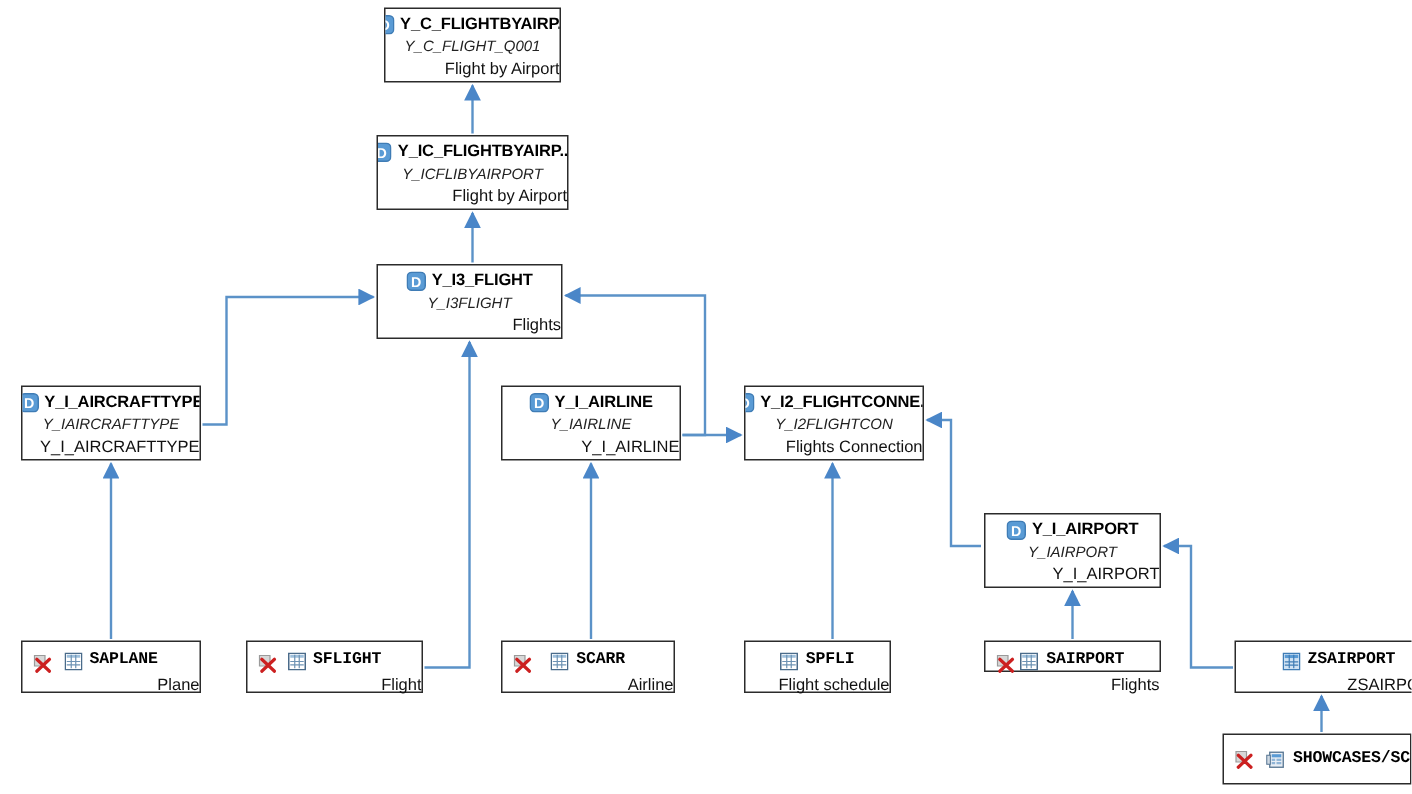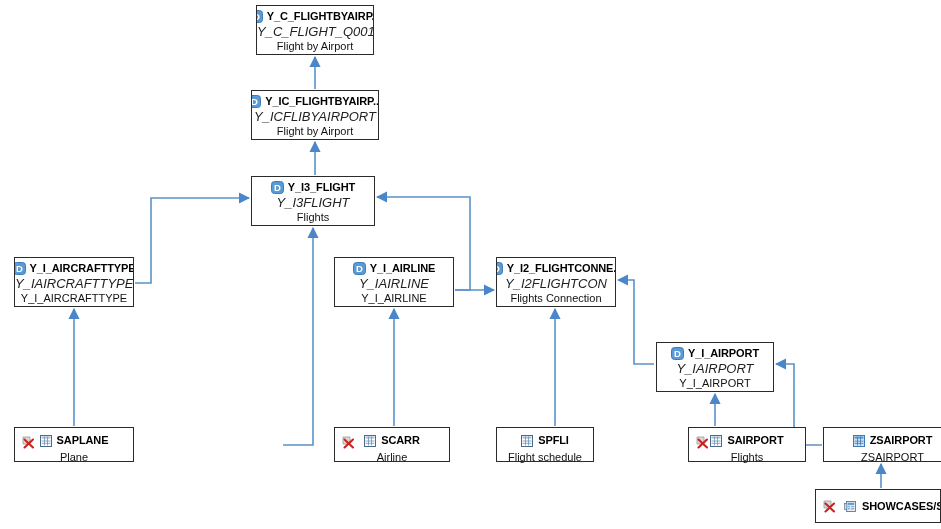--- a/index.html
+++ b/index.html
@@ -34,39 +34,40 @@
     white-space:nowrap;
     overflow:hidden;
   }
   .node .title{
     font-size:11px;
     font-weight:bold;
     color:#000;
     letter-spacing:-0.1px;
   }
   .node .tech{
-    font-size:13px;
+    font-size:10px;
     font-style:italic;
     color:#222;
     line-height:15px;
     white-space:nowrap;
     overflow:hidden;
   }
   .node .desc{
     font-size:11px;
     color:#111;
     line-height:15px;
     white-space:nowrap;
     overflow:hidden;
+    text-align:right;
   }
 
   
   .node.leaf{padding-top:5px;}
   .node.leaf .titleline{gap:5px;}
-  .node.leaf .title{font-size:11px;font-weight:bold;}
+  .node.leaf .title{font-size:11px;font-weight:bold;font-family:Liberation Mono, monospace;}
   .node.leaf .desc{margin-top:2px;}
 
   
   .xbadge{
     position:absolute;
     left:6px;top:6px;
     width:16px;height:16px;
   }
 
   
@@ -228,20 +229,42 @@
           <line x1="7.5" y1="1.5" x2="7.5" y2="10.5" stroke="#6e93b4" stroke-width="0.8"></line>
           <line x1="1.5" y1="6" x2="10.5" y2="6" stroke="#6e93b4" stroke-width="0.8"></line>
           <line x1="1.5" y1="8.3" x2="10.5" y2="8.3" stroke="#6e93b4" stroke-width="0.8"></line>
         </svg>
       </span>
       <span class="title">SAPLANE</span>
     </div>
     <div class="desc">Plane</div>
   </div>
 
+  <div class="node leaf" style="left:164px;top:427px;width:118px;height:35px;">
+    <span class="xbadge">
+      <svg width="16" height="16" viewBox="0 0 16 16">
+        <path d="M2 3 L9 3 L9 10 L2 10 Z" fill="#d8d8d8" stroke="#9a9a9a" stroke-width="0.8"></path>
+        <path d="M3.5 5.5 L12 13.5 M12 5.5 L3.5 13.5" stroke="#cc2020" stroke-width="2.1" stroke-linecap="round"></path>
+      </svg>
+    </span>
+    <div class="titleline">
+      <span class="ico">
+        <svg width="12" height="12" viewBox="0 0 12 12">
+          <rect x="0.5" y="0.5" width="11" height="11" fill="#ffffff" stroke="#4a6b8a" stroke-width="1"></rect>
+          <rect x="1.5" y="1.5" width="9" height="2" fill="#9fc0dc"></rect>
+          <line x1="4.5" y1="1.5" x2="4.5" y2="10.5" stroke="#6e93b4" stroke-width="0.8"></line>
+          <line x1="7.5" y1="1.5" x2="7.5" y2="10.5" stroke="#6e93b4" stroke-width="0.8"></line>
+          <line x1="1.5" y1="6" x2="10.5" y2="6" stroke="#6e93b4" stroke-width="0.8"></line>
+          <line x1="1.5" y1="8.3" x2="10.5" y2="8.3" stroke="#6e93b4" stroke-width="0.8"></line>
+        </svg>
+      </span>
+      <span class="title">SFLIGHT</span>
+    </div>
+    <div class="desc">Flight</div>
+  </div>
 
   <div class="node leaf" style="left:334px;top:427px;width:116px;height:35px;">
     <span class="xbadge">
       <svg width="16" height="16" viewBox="0 0 16 16">
         <path d="M2 3 L9 3 L9 10 L2 10 Z" fill="#d8d8d8" stroke="#9a9a9a" stroke-width="0.8"></path>
         <path d="M3.5 5.5 L12 13.5 M12 5.5 L3.5 13.5" stroke="#cc2020" stroke-width="2.1" stroke-linecap="round"></path>
       </svg>
     </span>
     <div class="titleline">
       <span class="ico">
@@ -269,21 +292,21 @@
           <line x1="7.5" y1="1.5" x2="7.5" y2="10.5" stroke="#6e93b4" stroke-width="0.8"></line>
           <line x1="1.5" y1="6" x2="10.5" y2="6" stroke="#6e93b4" stroke-width="0.8"></line>
           <line x1="1.5" y1="8.3" x2="10.5" y2="8.3" stroke="#6e93b4" stroke-width="0.8"></line>
         </svg>
       </span>
       <span class="title">SPFLI</span>
     </div>
     <div class="desc">Flight schedule</div>
   </div>
 
-  <div class="node leaf" style="left:656px;top:427px;width:118px;height:35px;margin-left:32px;">
+  <div class="node leaf" style="left:656px;top:427px;width:118px;height:21px;">
     <span class="xbadge">
       <svg width="16" height="16" viewBox="0 0 16 16">
         <path d="M2 3 L9 3 L9 10 L2 10 Z" fill="#d8d8d8" stroke="#9a9a9a" stroke-width="0.8"></path>
         <path d="M3.5 5.5 L12 13.5 M12 5.5 L3.5 13.5" stroke="#cc2020" stroke-width="2.1" stroke-linecap="round"></path>
       </svg>
     </span>
     <div class="titleline">
       <span class="ico">
         <svg width="12" height="12" viewBox="0 0 12 12">
           <rect x="0.5" y="0.5" width="11" height="11" fill="#ffffff" stroke="#4a6b8a" stroke-width="1"></rect>

